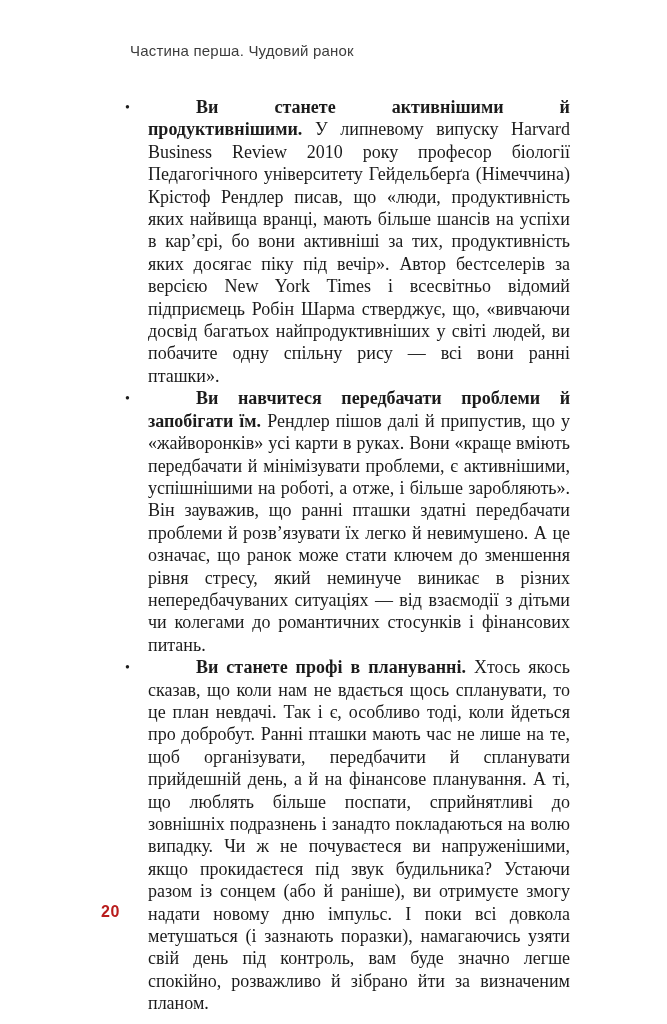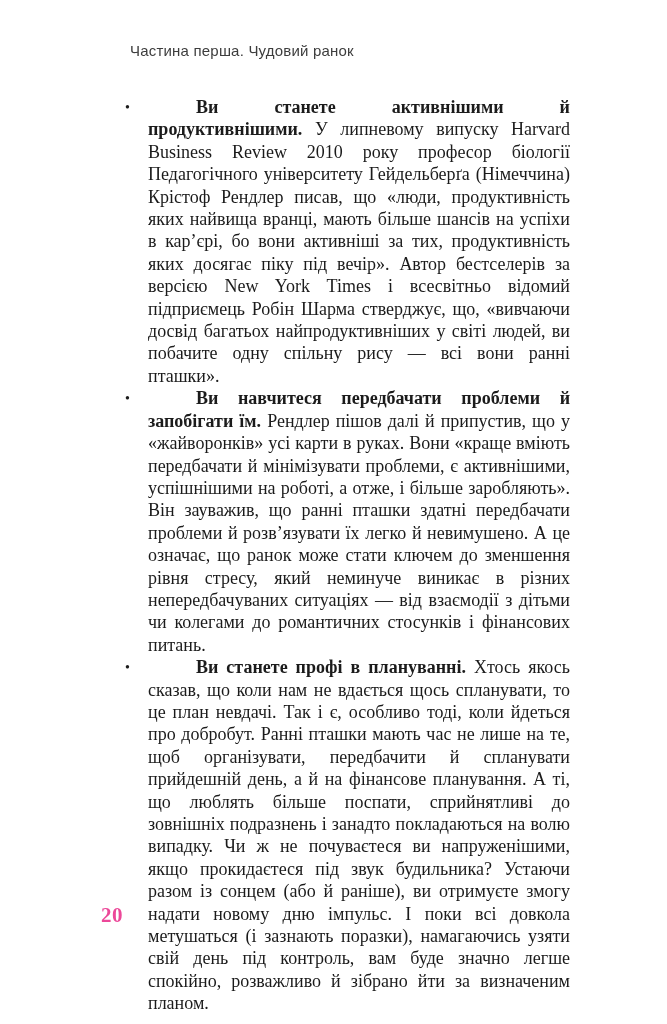--- a/index.html
+++ b/index.html
@@ -52,24 +52,24 @@
     color: #1b1b1b;
   }
   .lead {
     font-weight: bold;
     margin-left: 48px;
   }
   .folio {
     position: absolute;
     top: 903px;
     left: 101px;
-    font-family: Liberation Serif, serif;
-    font-size: 21px;
+    font-family: Liberation Sans, sans-serif;
+    font-size: 16px;
     font-weight: bold;
-    color: #ec4899;
+    color: #b91c1c;
     letter-spacing: 0.5px;
   }
 </style>
 </head>
 <body>
 
 <div class="page">
 
   <div class="running-head">Частина перша. Чудовий ранок</div>
 

